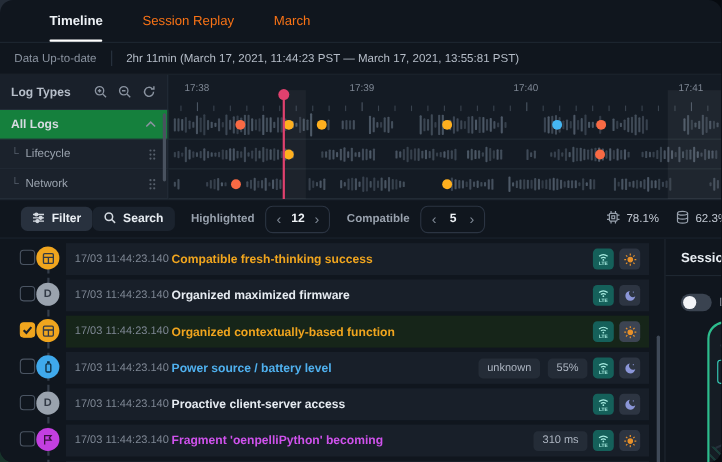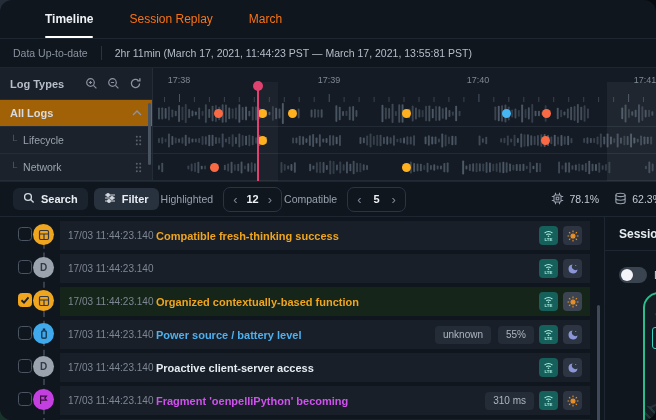--- a/index.html
+++ b/index.html
@@ -26,42 +26,42 @@
   .vdiv{width:1px;height:14px;background:#2a3340;margin:0 13px;}
   .infobar .val{color:#b6bec9;}
 
   
   .timeline{position:relative;height:113px;border-bottom:1px solid #1e2731;background:#141b24;}
   .tl-left{position:absolute;left:0;top:0;width:153px;height:113px;z-index:4;}
   .tl-lh{height:32px;background:#19202a;border-bottom:1px solid #232c37;border-right:1px solid #232c37;display:flex;align-items:center;padding:0 10px;box-sizing:border-box;}
   .tl-lh .t{color:#b6bec9;font-size:11px;font-weight:600;flex:1;}
   .tl-lh .ic{display:flex;align-items:center;margin-left:9px;cursor:pointer;}
   .tlrow{height:27px;box-sizing:border-box;border-bottom:1px solid #232c37;border-right:1px solid #232c37;display:flex;align-items:center;padding:0 10px;}
-  .tlrow.parent{background:#a16207;}
+  .tlrow.parent{background:#15803d;}
   .tlrow.child{background:#1b222c;}
   .tlrow .name{flex:1;font-size:10.5px;color:#9aa3ae;}
   .tlrow.parent .name{color:#d6dbe2;font-weight:600;font-size:11px;}
   .tlrow .pre{color:#57606c;font-size:10px;margin-right:6px;}
   .tl-thumb{position:absolute;left:148px;top:35px;width:3px;height:62px;background:#49525f;border-radius:2px;z-index:6;}
   .tl-right{position:absolute;left:153px;top:0;right:0;height:113px;overflow:hidden;}
   .timelabel{position:absolute;top:7px;transform:translateX(-50%);font-size:9px;color:#7e8794;}
   .tickssvg{position:absolute;left:0;top:21px;}
   .wave-row{position:absolute;left:0;right:0;height:27px;border-bottom:1px solid #222b35;box-sizing:border-box;}
   .dot{position:absolute;width:9px;height:9px;border-radius:50%;z-index:5;}
   .ph-band{position:absolute;top:14px;bottom:0;width:21px;background:rgba(255,255,255,0.04);z-index:2;}
   .right-band{position:absolute;top:14px;bottom:0;right:0;background:rgba(255,255,255,0.05);z-index:2;}
   .playhead-line{position:absolute;width:2px;top:18px;bottom:0;z-index:6;}
   .playhead-dot{position:absolute;width:10px;height:10px;border-radius:50%;top:13px;z-index:7;}
 
   
   .toolbar{height:34px;border-bottom:1px solid #1e2731;display:flex;align-items:center;padding-left:13px;}
   .btn{height:22px;border-radius:6px;display:flex;align-items:center;gap:6px;padding:0 10px;font-size:11px;font-weight:700;color:#e8edf2;cursor:pointer;}
   .btn.search{background:#1b232e;}
   .btn.filter{background:#28313e;margin-left:6px;}
-  .tb-lbl{font-size:10.5px;color:#98a1ad;margin-left:2px;}
+  .tb-lbl{font-size:10.5px;color:#98a1ad;margin-left:15px;font-weight:bold;}
   .stepper{display:flex;align-items:center;gap:9px;border:1px solid #2b3442;border-radius:7px;height:23px;padding:0 9px;margin-left:10px;}
   .stepper .chev{color:#7e8794;font-size:13px;line-height:1;cursor:pointer;}
   .stepper .num{font-size:11px;font-weight:700;color:#eef2f6;min-width:12px;text-align:center;}
   .tb-right{margin-left:auto;display:flex;gap:15px;margin-right:-6px;}
   .stat{display:flex;align-items:center;gap:5px;font-size:10.5px;color:#c3cad4;}
 
   
   .main{position:relative;height:207px;background:#10161e;overflow:hidden;}
   .connector{position:absolute;left:43px;top:16px;bottom:0;width:0;border-left:2px dashed #353e4a;z-index:0;}
   .logrow{position:absolute;left:0;right:0;height:33px;z-index:1;}
@@ -177,21 +177,21 @@
               </svg>
             </span>
           </div>
         </div>
       <div class="tl-thumb"></div>
     </div>
     <div class="tl-right" id="tl-right">
         <span class="timelabel" style="left: 26px;">17:38</span>
         <span class="timelabel" style="left: 176px;">17:39</span>
         <span class="timelabel" style="left: 325px;">17:40</span>
-        <span class="timelabel" style="left: 492px;">17:41</span>
+        <span class="timelabel" style="left: 475px;">17:41</span>
         <div class="tickssvg"><svg width="503" height="11">
             <rect x="11.0" y="5" width="1" height="5" fill="#39434f"></rect>
             <rect x="26.0" y="2" width="1" height="8" fill="#4a5562"></rect>
             <rect x="40.9" y="5" width="1" height="5" fill="#39434f"></rect>
             <rect x="55.9" y="5" width="1" height="5" fill="#39434f"></rect>
             <rect x="70.9" y="5" width="1" height="5" fill="#39434f"></rect>
             <rect x="85.8" y="5" width="1" height="5" fill="#39434f"></rect>
             <rect x="100.8" y="5" width="1" height="5" fill="#39434f"></rect>
             <rect x="115.8" y="5" width="1" height="5" fill="#39434f"></rect>
             <rect x="130.8" y="5" width="1" height="5" fill="#39434f"></rect>
@@ -566,37 +566,37 @@
         <div class="dot" style="background: rgb(249, 106, 68); left: 56.5px; top: 95px;"></div>
         <div class="dot" style="background: rgb(255, 176, 31); left: 248.5px; top: 95px;"></div>
         <div class="ph-band" style="left: 104px;"></div>
         <div class="right-band" style="left: 454px;"></div>
         <div class="playhead-line" style="left: 104px; background: rgb(224, 65, 110);"></div>
         <div class="playhead-dot" style="left: 100px; background: rgb(224, 65, 110);"></div>
       </div>
   </div>
 
   <div class="toolbar">
-    <div class="btn search">
-      <span id="ic-search"><svg width="12" height="12" viewBox="0 0 12 12" fill="none" stroke="#d3d9e0" stroke-width="1.4">
-            <circle cx="5" cy="5" r="3.4"></circle>
-            <line x1="7.6" y1="7.6" x2="10.6" y2="10.6"></line>
-          </svg></span>
-      <span>Search</span>
-    </div>
     <div class="btn filter">
       <span id="ic-filter"><svg width="12" height="12" viewBox="0 0 12 12" fill="none" stroke="#d3d9e0" stroke-width="1.2">
             <line x1="1" y1="3" x2="11" y2="3"></line>
             <line x1="1" y1="6" x2="11" y2="6"></line>
             <line x1="1" y1="9" x2="11" y2="9"></line>
             <circle cx="4" cy="3" r="1.3" fill="#d3d9e0"></circle>
             <circle cx="8" cy="6" r="1.3" fill="#d3d9e0"></circle>
             <circle cx="5" cy="9" r="1.3" fill="#d3d9e0"></circle>
           </svg></span>
       <span>Filter</span>
+    </div>
+    <div class="btn search">
+      <span id="ic-search"><svg width="12" height="12" viewBox="0 0 12 12" fill="none" stroke="#d3d9e0" stroke-width="1.4">
+            <circle cx="5" cy="5" r="3.4"></circle>
+            <line x1="7.6" y1="7.6" x2="10.6" y2="10.6"></line>
+          </svg></span>
+      <span>Search</span>
     </div>
     <span class="tb-lbl">Highlighted</span>
     <div class="stepper">
       <span class="chev">‹</span>
       <span class="num">12</span>
       <span class="chev">›</span>
     </div>
     <span class="tb-lbl">Compatible</span>
     <div class="stepper">
       <span class="chev">‹</span>
@@ -669,20 +669,21 @@
             </span>
           </div>
         </div>
         <div class="logrow" style="top: 35px;">
           <span class="cb"></span>
           <span class="licon" style="background: rgb(154, 163, 174);">
             <span style="font-size:10px;font-weight:700;color:#323a46;line-height:1;">D</span>
           </span>
           <div class="strip">
             <span class="ts">17/03 11:44:23.140</span>
+            <span class="msg" style="color:#e6ebf1">Organized maximized firmware</span>
             <span class="sp"></span>
             <span class="sqbtn lte">
               <svg width="15" height="15" viewBox="0 0 15 15" fill="none">
                 <path d="M3.6 5 Q7.5 2 11.4 5" stroke="#a7ece1" stroke-width="1.1"></path>
                 <path d="M5.3 6.8 Q7.5 5.2 9.7 6.8" stroke="#a7ece1" stroke-width="1.1"></path>
                 <circle cx="7.5" cy="8.3" r="0.8" fill="#a7ece1"></circle>
                 <text x="7.5" y="13.3" text-anchor="middle" font-size="4.4" font-weight="bold" fill="#a7ece1" font-family="Liberation Sans, sans-serif">LTE</text>
               </svg>
             </span>
             <span class="sqbtn theme">

